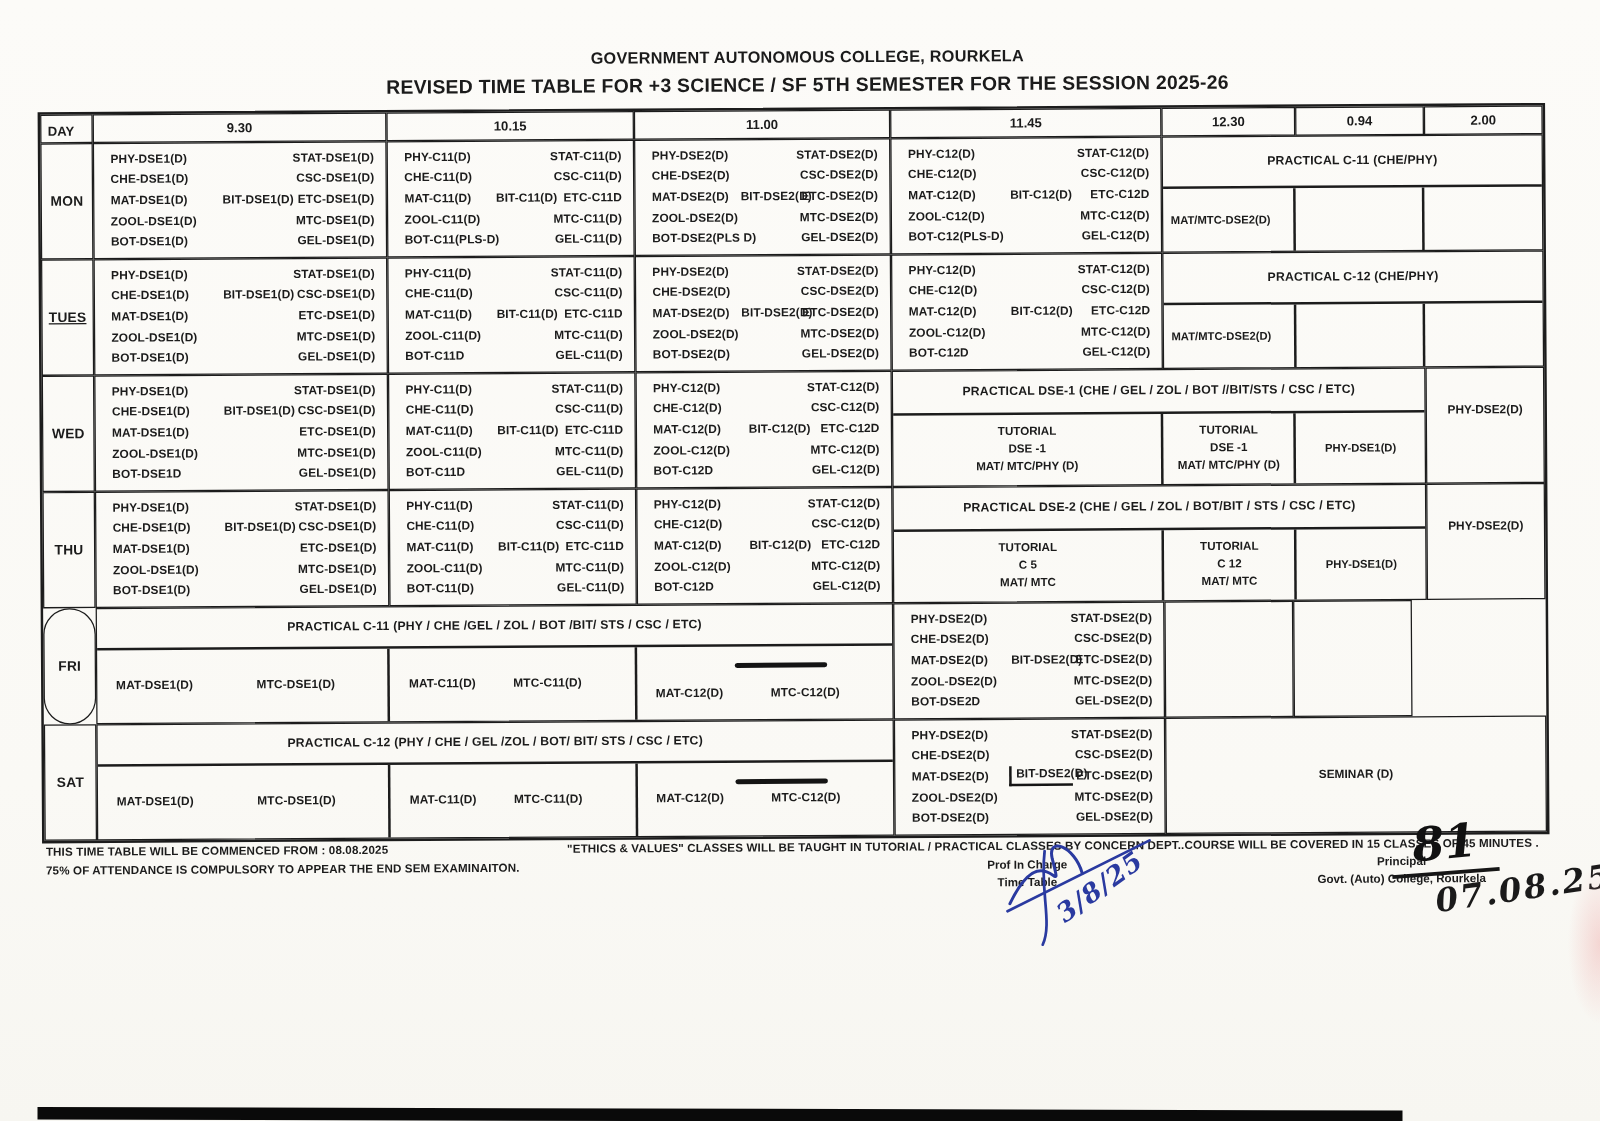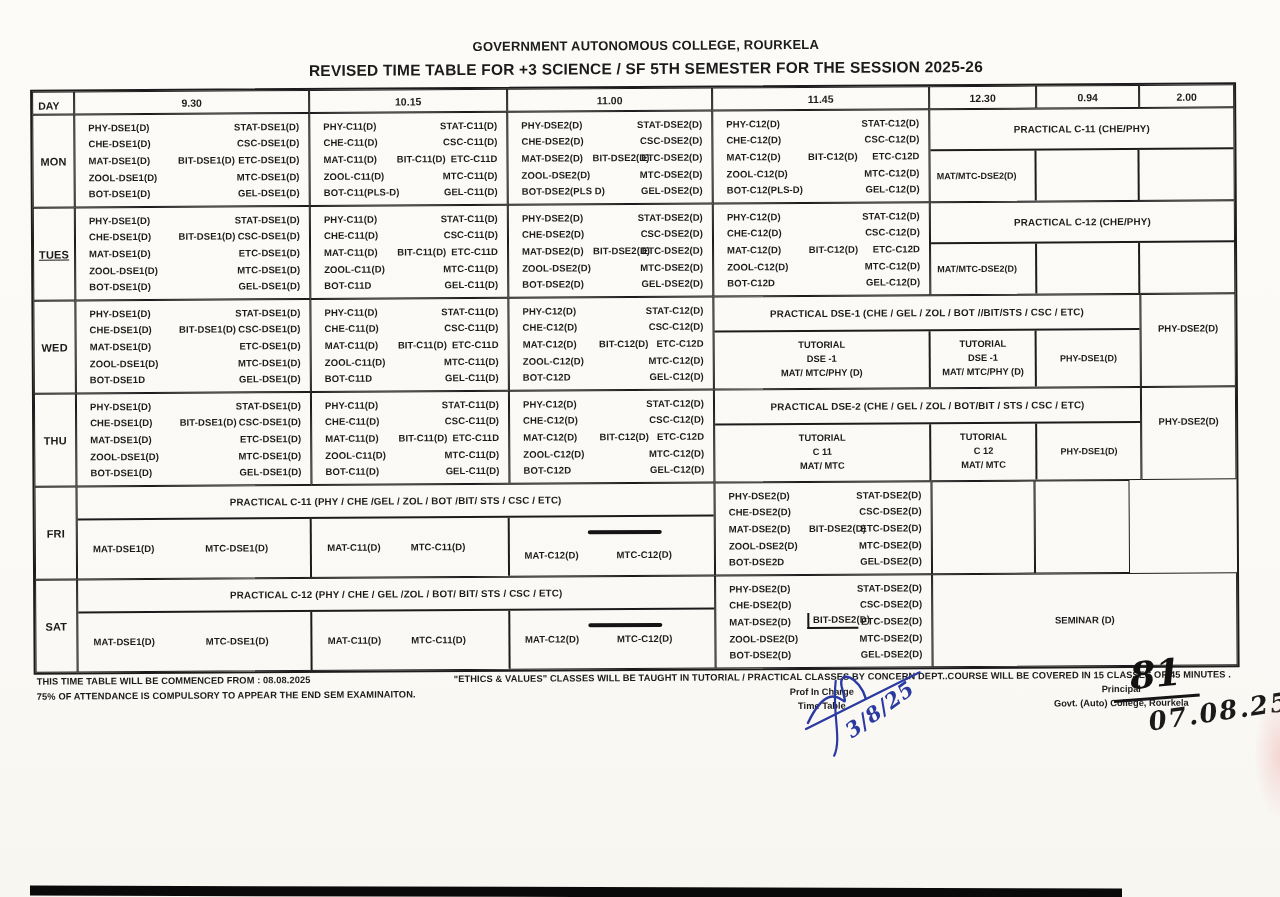--- a/index.html
+++ b/index.html
@@ -547,35 +547,35 @@
                 <div class="code left">BOT-C12D</div>
                 <div class="code mid"></div>
                 <div class="code right">GEL-C12(D)</div>
               </div>
             </div>
             <div class="cell rblock tut-block" style="width: 427px;">
               <div class="banner">PRACTICAL DSE-2 (CHE / GEL / ZOL / BOT/BIT / STS / CSC / ETC)</div>
               <div class="bottom-row">
                 <div class="bcell tut" style="width: 217px;">
                   <div class="tline">TUTORIAL</div>
-                  <div class="tline">C 11</div>
+                  <div class="tline">C 5</div>
                   <div class="tline">MAT/ MTC</div>
                 </div>
                 <div class="bcell tut" style="width: 107px;">
                   <div class="tline">TUTORIAL</div>
                   <div class="tline">C 12</div>
                   <div class="tline">MAT/ MTC</div>
                 </div>
                 <div class="bcell center" style="width: 103px;">PHY-DSE1(D)</div>
               </div>
             </div>
             <div class="cell last-cell" style="width: 95px;">PHY-DSE2(D)</div>
           </div>
           <div class="day-row">
-            <div class="cell day-cell" style="width: 42px;">FRI</div>
+            <div class="cell day-cell" style="width: 42px; border-radius: 21px;">FRI</div>
             <div class="cell lblock" style="width: 638px;">
               <div class="banner">PRACTICAL C-11 (PHY / CHE /GEL / ZOL / BOT /BIT/ STS / CSC / ETC)</div>
               <div class="bottom-row">
                 <div class="pair-cell" style="width: 235px;">
                   <div class="pair-codes">
                     <div class="code">MAT-DSE1(D)</div>
                     <div class="code">MTC-DSE1(D)</div>
                   </div>
                 </div>
                 <div class="pair-cell" style="width: 198px;">

